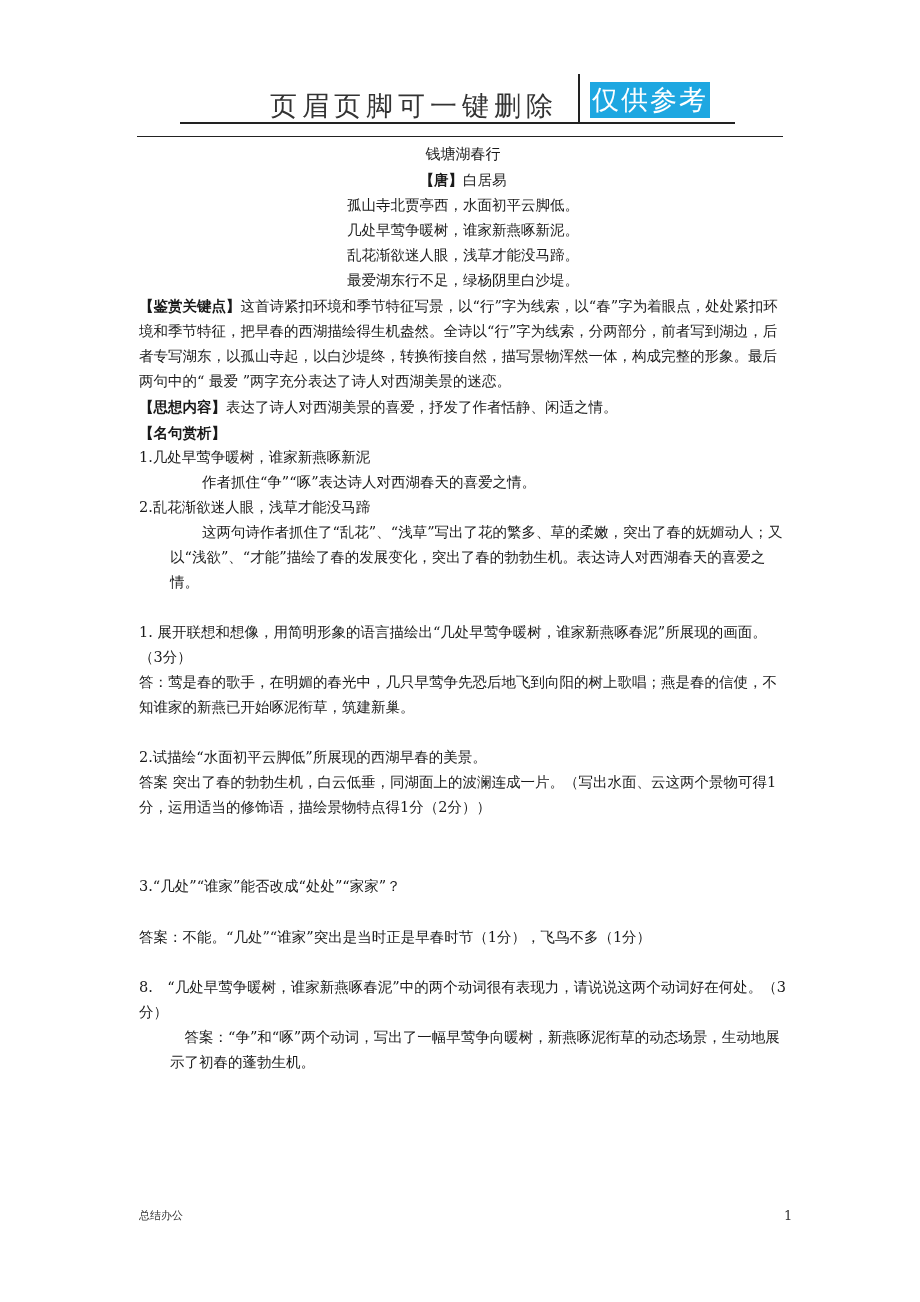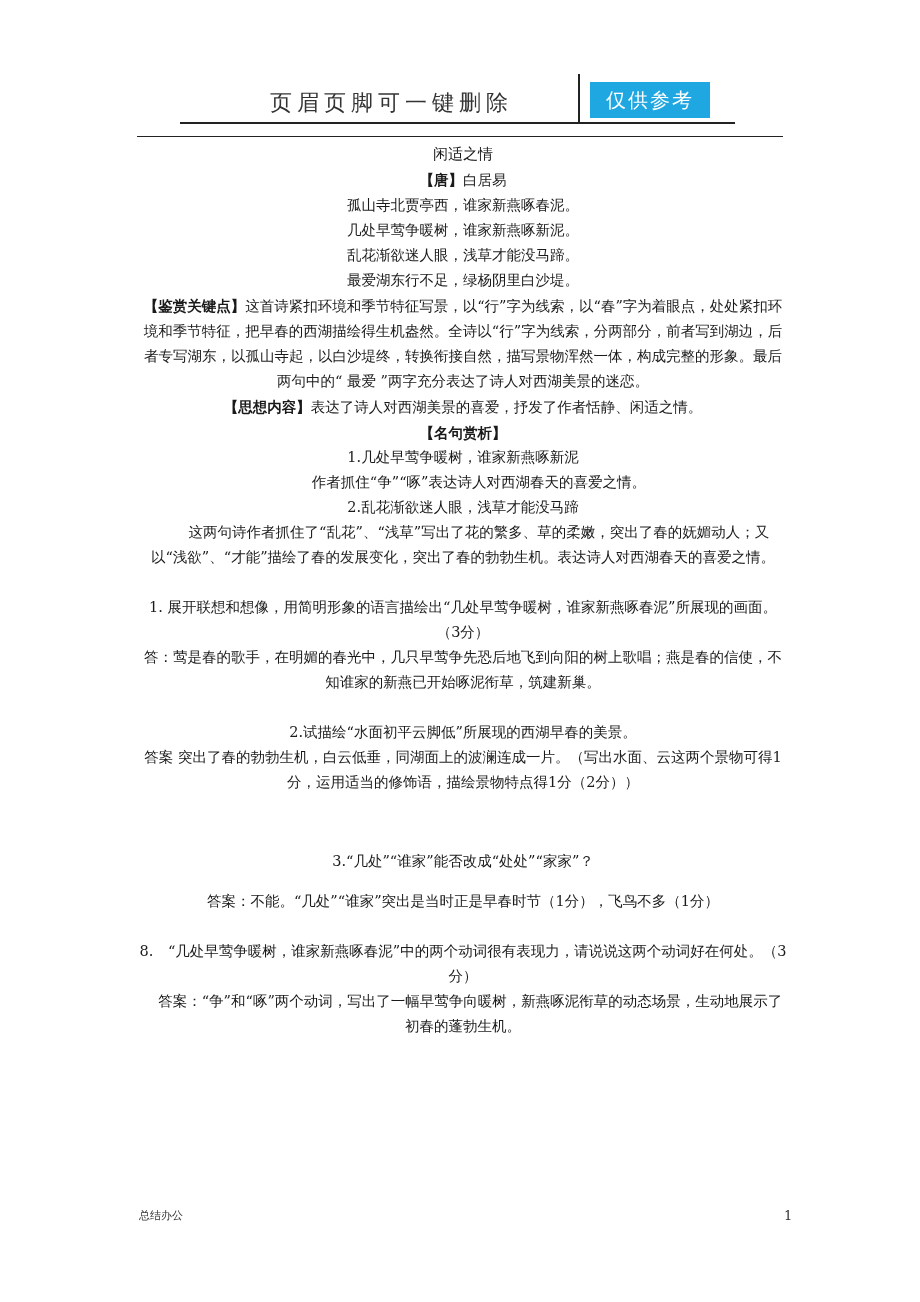--- a/index.html
+++ b/index.html
@@ -1,57 +1,57 @@
 <!DOCTYPE html>
 <html><head>
   <meta charset="utf-8">
   <style>
     html, body { margin: 0; padding: 0; background: #ffffff; }
     body { width: 920px; height: 1302px; position: relative; overflow: hidden;
            font-family: "DejaVu Serif", "Liberation Serif", serif; color: #1a1a1a; }
     .header-banner { position: absolute; left: 180px; top: 74px; width: 560px; height: 50px; }
-    .header-text { position: absolute; left: 90px; top: 14px; font-size: 22px; letter-spacing: 5px;
+    .header-text { position: absolute; left: 90px; top: 14px; font-size: 27px; letter-spacing: 5px;
                    color: #333; font-family: "DejaVu Sans", "Liberation Sans", sans-serif; }
     .header-underline { position: absolute; left: 0; top: 48px; width: 555px; height: 2px; background: #222; }
     .header-vbar { position: absolute; left: 398px; top: 0; width: 2px; height: 50px; background: #222; }
     .header-badge { position: absolute; left: 410px; top: 8px; width: 120px; height: 36px; background: #1ea7e1;
-                    color: #fff; font-size: 20px; text-align: center; line-height: 36px; letter-spacing: 2px;
+                    color: #fff; font-size: 27px; text-align: center; line-height: 36px; letter-spacing: 2px;
                     font-family: "DejaVu Sans", "Liberation Sans", sans-serif; }
     .rule { position: absolute; left: 137px; top: 136px; width: 646px; height: 1px; background: #222; }
     .content { position: absolute; left: 139px; top: 140px; width: 648px; font-size: 14.5px; line-height: 25px; }
     .center { text-align: center; }
     .title { font-size: 15px; margin-top: 2px; }
     .bold { font-weight: bold; }
-    p { margin: 0; text-align: center; }
-    .indent1 { text-indent: 2.2em; }
+    p { margin: 0; }
+    .indent1 { text-indent: 2.2em; margin-left: 31px; }
     .gap1 { margin-top: 16px; }
     .gap2 { margin-top: 44px; }
     .gap3 { margin-top: 25px; }
     .poem-line { display: block; }
     .footer-left { position: absolute; left: 139px; top: 1208px; font-size: 11px; color: #333; }
     .footer-right { position: absolute; left: 784px; top: 1208px; font-size: 13px; color: #333; }
   </style>
 </head>
 <body>
 
 <div class="header-banner">
   <span class="header-text">页眉页脚可一键删除</span>
   <div class="header-underline"></div>
   <div class="header-vbar"></div>
   <div class="header-badge">仅供参考</div>
 </div>
 <div class="rule"></div>
 
 <div class="content">
-  <p class="center title">闲适之情</p>
+  <p class="center title">钱塘湖春行</p>
   <p class="center">
     <span class="bold">【唐】</span><span>白居易</span>
   </p>
   <div class="center">
-    <span class="poem-line">孤山寺北贾亭西，谁家新燕啄春泥。</span>
+    <span class="poem-line">孤山寺北贾亭西，水面初平云脚低。</span>
     <span class="poem-line">几处早莺争暖树，谁家新燕啄新泥。</span>
     <span class="poem-line">乱花渐欲迷人眼，浅草才能没马蹄。</span>
     <span class="poem-line">最爱湖东行不足，绿杨阴里白沙堤。</span>
   </div>
 
   <p>
     <span class="bold">【鉴赏关键点】</span><span>这首诗紧扣环境和季节特征写景，以“行”字为线索，以“春”字为着眼点，处处紧扣环境和季节特征，把早春的西湖描绘得生机盎然。全诗以“行”字为线索，分两部分，前者写到湖边，后者专写湖东，以孤山寺起，以白沙堤终，转换衔接自然，描写景物浑然一体，构成完整的形象。最后两句中的“ 最爱 ”两字充分表达了诗人对西湖美景的迷恋。</span>
   </p>
   <p>
     <span class="bold">【思想内容】</span><span>表达了诗人对西湖美景的喜爱，抒发了作者恬静、闲适之情。</span>
@@ -67,21 +67,21 @@
     <p>答：莺是春的歌手，在明媚的春光中，几只早莺争先恐后地飞到向阳的树上歌唱；燕是春的信使，不知谁家的新燕已开始啄泥衔草，筑建新巢。</p>
   </div>
 
   <div class="gap3">
     <p>2.试描绘“水面初平云脚低”所展现的西湖早春的美景。</p>
     <p>答案 突出了春的勃勃生机，白云低垂，同湖面上的波澜连成一片。（写出水面、云这两个景物可得1分，运用适当的修饰语，描绘景物特点得1分（2分））</p>
   </div>
 
   <div class="gap2" style="margin-top:54px">
     <p>3.“几处”“谁家”能否改成“处处”“家家”？</p>
-    <p class="gap1" style="margin-top:15px">答案：不能。“几处”“谁家”突出是当时正是早春时节（1分），飞鸟不多（1分）</p>
+    <p class="gap1" style="margin-top:26px">答案：不能。“几处”“谁家”突出是当时正是早春时节（1分），飞鸟不多（1分）</p>
   </div>
 
   <div class="gap3">
     <p>8.　“几处早莺争暖树，谁家新燕啄春泥”中的两个动词很有表现力，请说说这两个动词好在何处。（3分）</p>
     <p class="indent1" style="text-indent:1em">答案：“争”和“啄”两个动词，写出了一幅早莺争向暖树，新燕啄泥衔草的动态场景，生动地展示了初春的蓬勃生机。</p>
   </div>
 
 </div>
 
 <div class="footer-left">总结办公</div>

